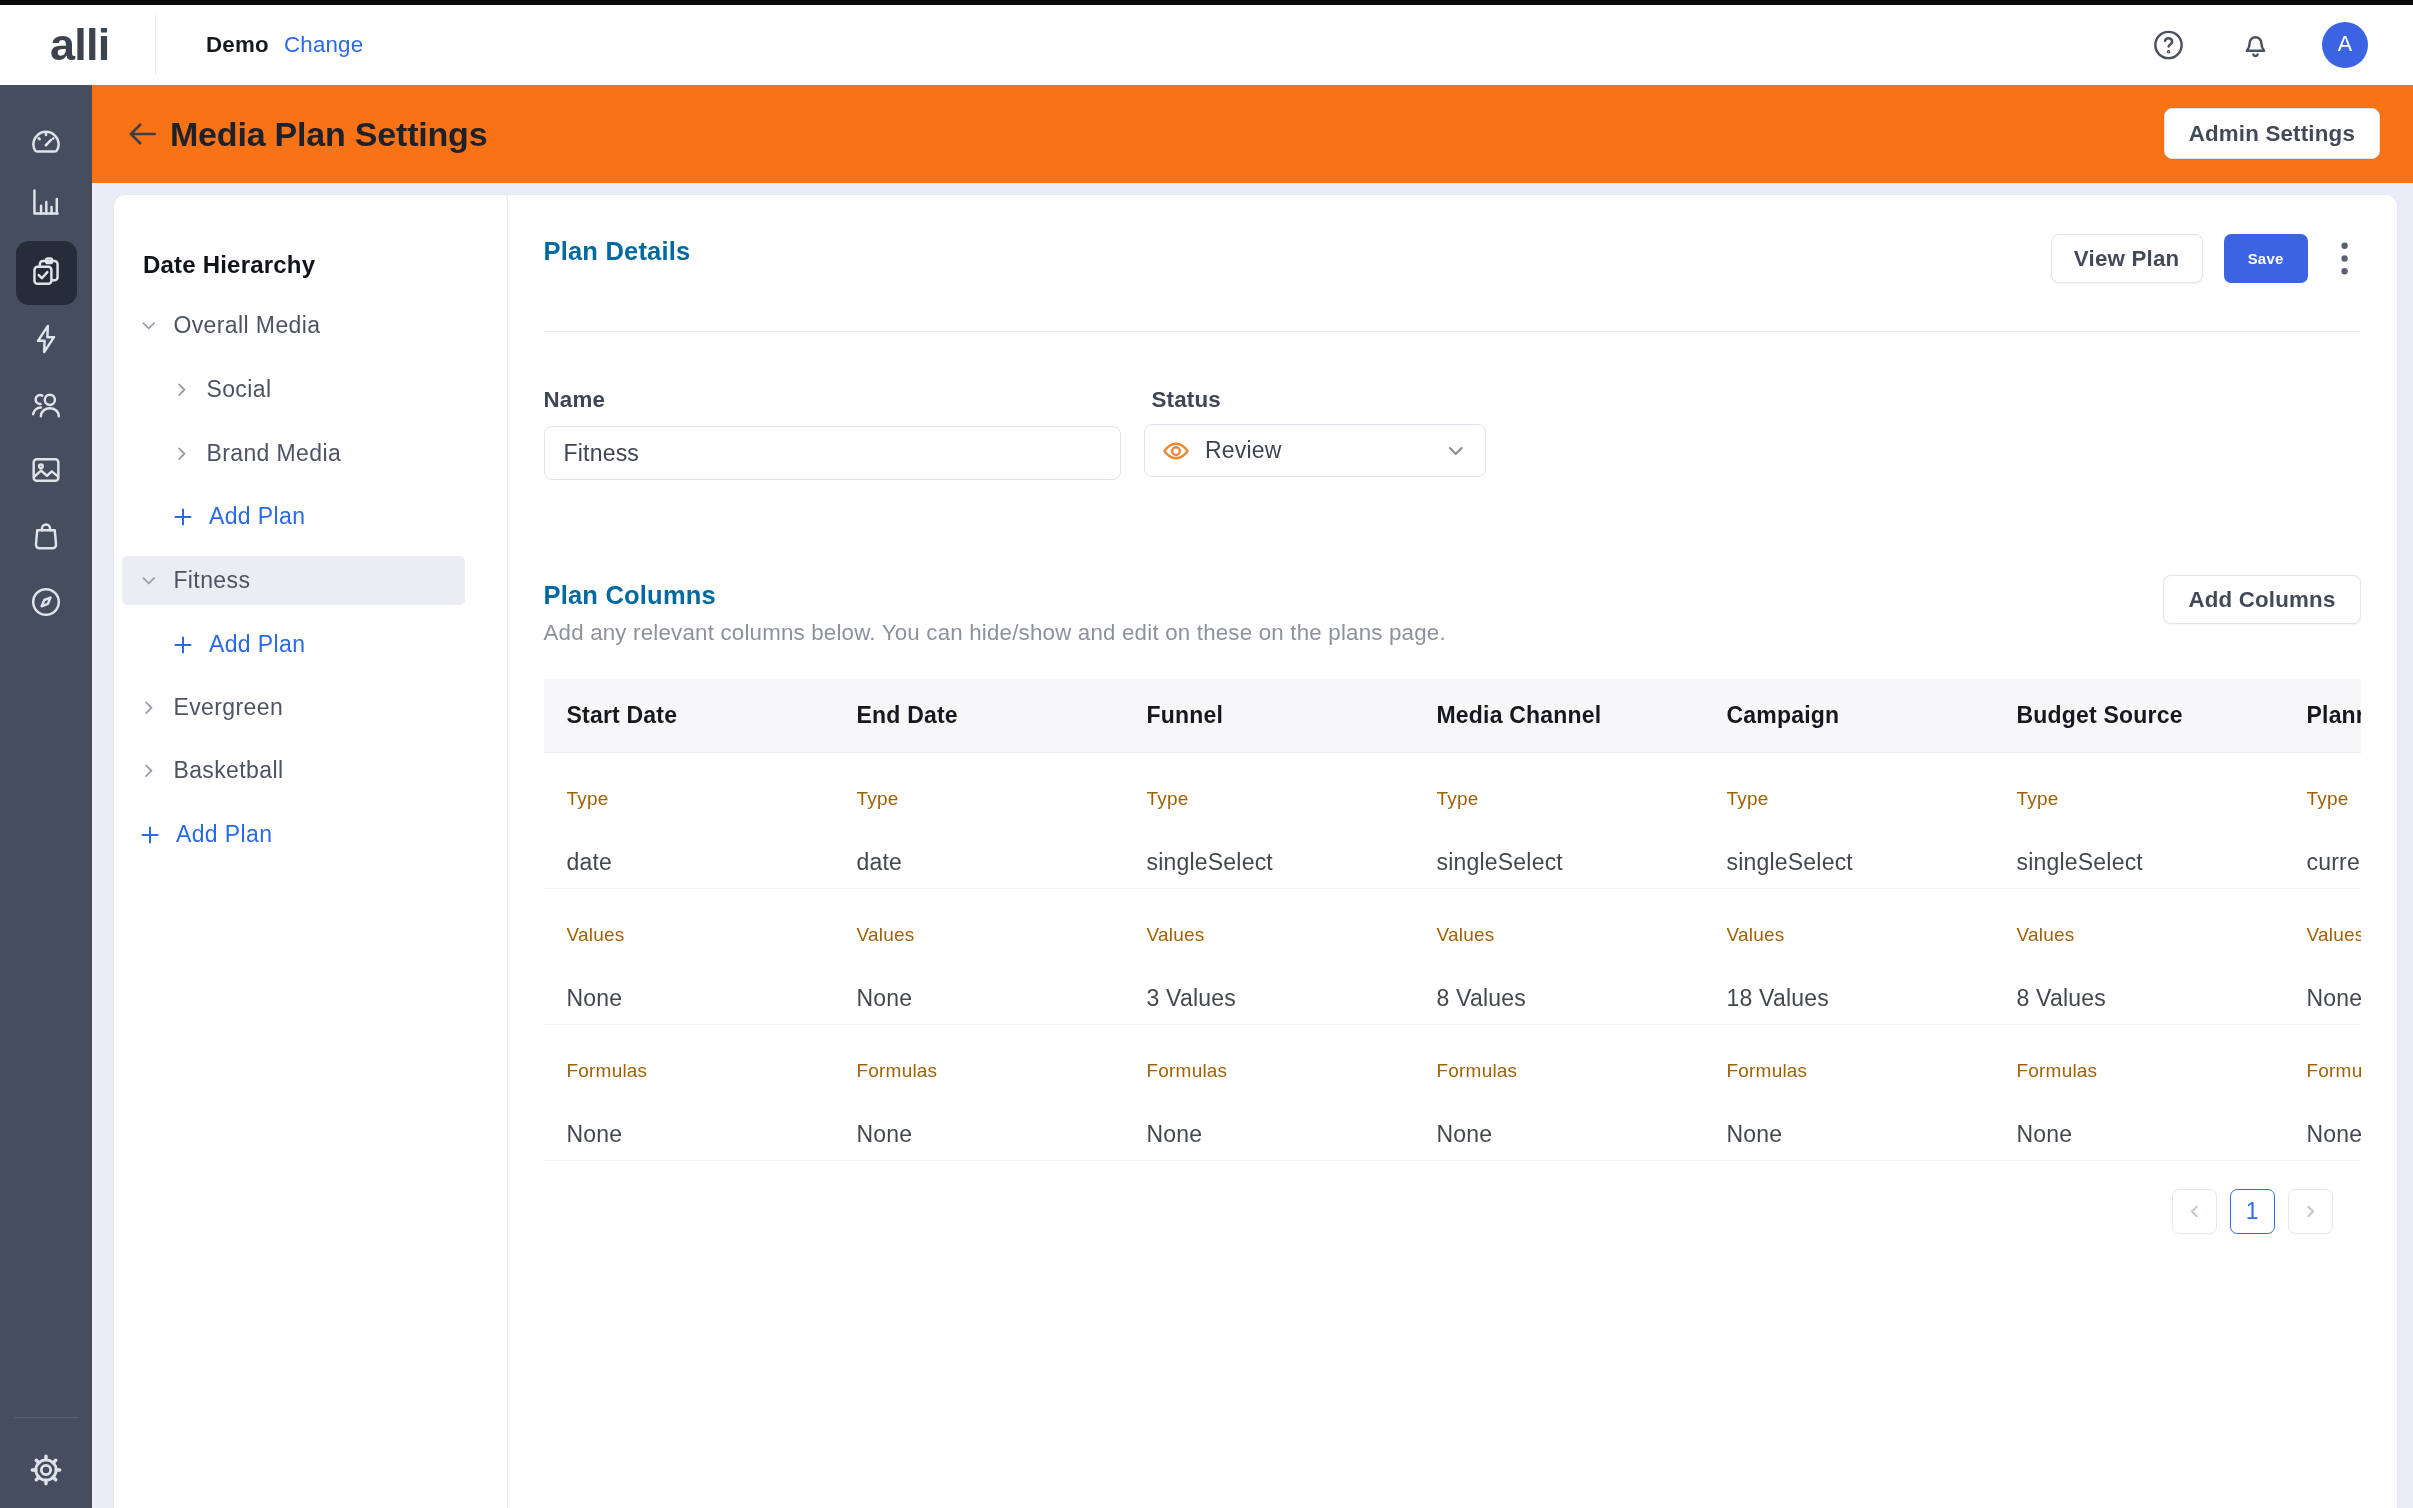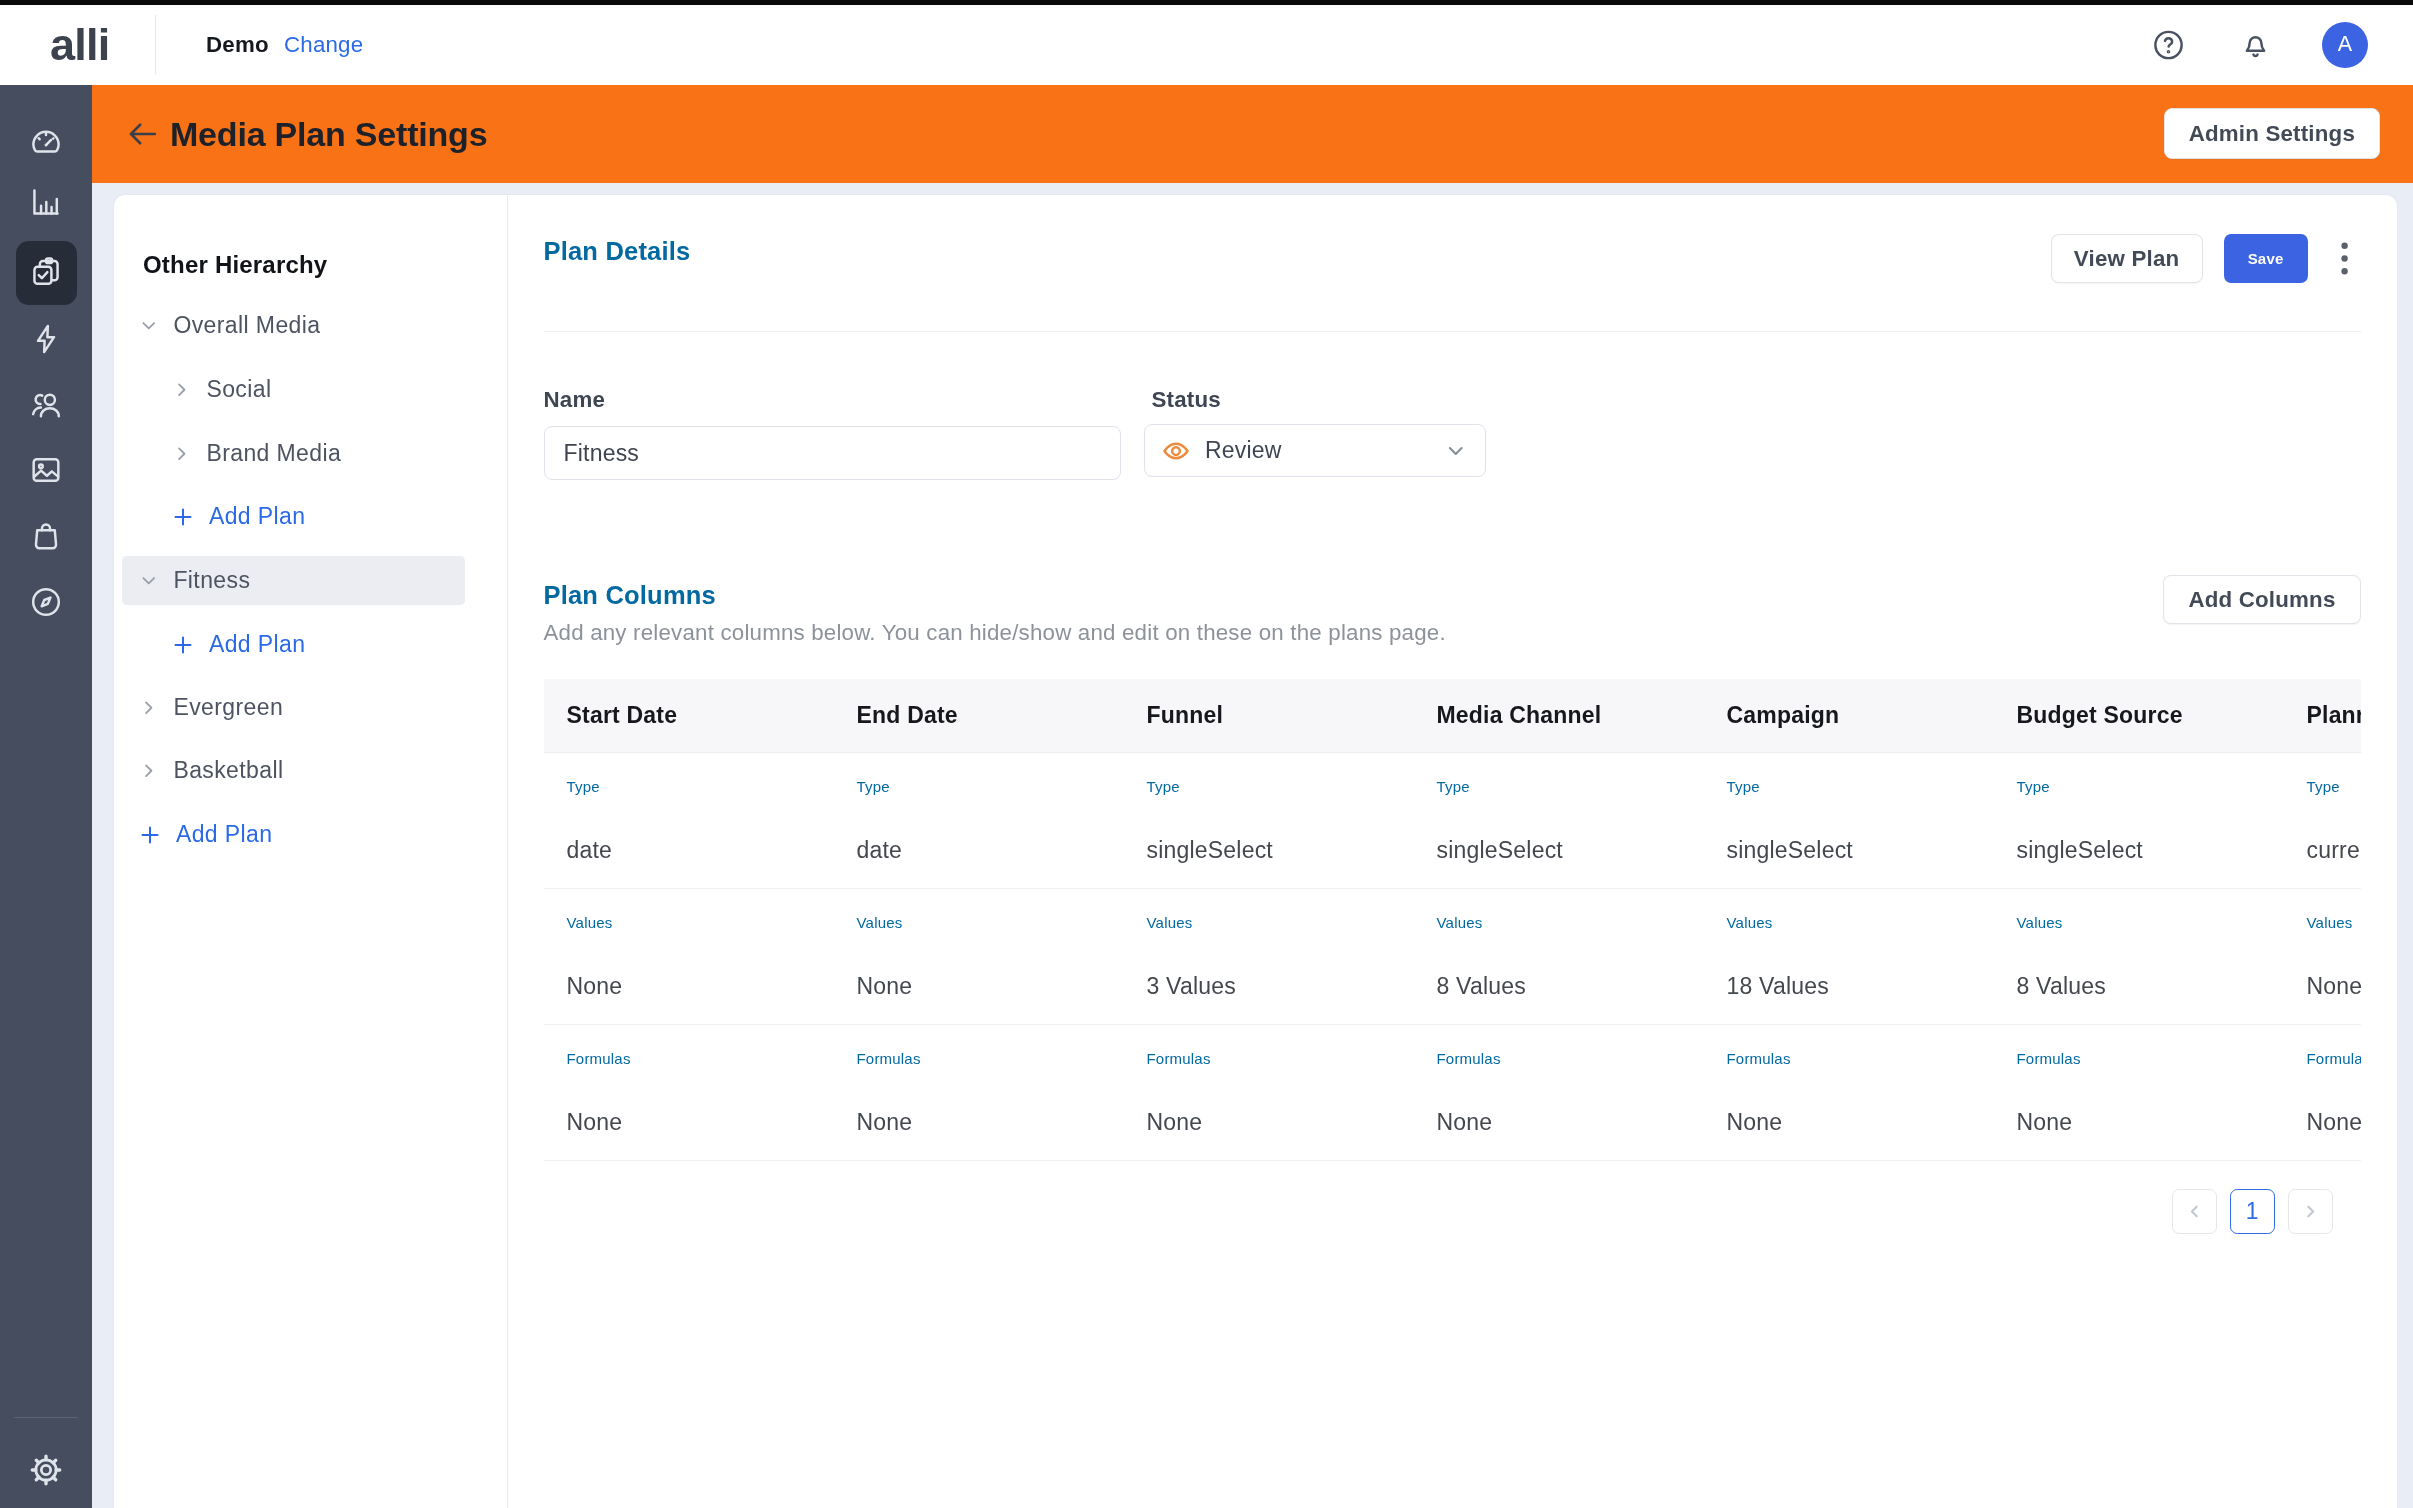--- a/index.html
+++ b/index.html
@@ -82,21 +82,21 @@
   .add-cols-btn { position:absolute; right:36px; top:380px; height:49px; padding:0 24px; }
 
   
   .table { position:absolute; left:36px; top:484px; width:1817px; }
   .trow { display:grid; grid-template-columns:repeat(6,290px) 1fr; }
   .thead { height:74px; background:#f7f7f9; border-bottom:0.8px solid #ececef; }
   .th { display:flex; align-items:center; padding-left:23px; font-size:23px; font-weight:700; color:#16181d;
     letter-spacing:0.2px; overflow:hidden; white-space:nowrap; }
   .tband { height:136px; border-bottom:0.8px solid #eef0f2; }
   .tcell { padding:22.3px 0 0 23px; overflow:hidden; white-space:nowrap; }
-  .tcell .lbl { font-size:15px; color:#0369a1; letter-spacing:0.2px; line-height:24px; }
+  .tcell .lbl { font-size:19px; color:#a16207; letter-spacing:0.2px; line-height:24px;margin-top:12px; }
   .tcell .val { margin-top:38px; font-size:23px; color:#43474e; letter-spacing:0.2px; line-height:26px; }
 
   
   .pagination { position:absolute; right:64px; top:994px; display:flex; gap:12.8px; }
   .page-btn { width:45px; height:45px; border:1.6px solid #e4e6ea; border-radius:7.2px; background:#fff;
     display:flex; align-items:center; justify-content:center; color:#c4c8cf; cursor:pointer; }
   .page-btn.active { border-color:#2f6be8; color:#2f6be8; font-size:23px; }
   .page-btn svg { width:21px; height:21px; }
 
   svg { stroke-linecap:round; stroke-linejoin:round; }
@@ -201,21 +201,21 @@
     </svg>
   </div>
   <div class="abs page-title">Media Plan Settings</div>
   <button class="btn admin-btn">Admin Settings</button>
 </div>
 
 <div class="abs content">
   <div class="card">
 
     <div class="hierarchy">
-      <div class="h-title">Other Hierarchy</div>
+      <div class="h-title">Date Hierarchy</div>
 
       <div class="tree-row lv0" style="top:106px">
         <svg class="tree-chev" viewBox="0 0 24 24" fill="none" stroke="currentColor" stroke-width="2">
             <path d="M6 9l6 6 6-6"></path>
           </svg>
         <span>Overall Media</span>
       </div>
       <div class="tree-row lv1" style="top:170px">
         <svg class="tree-chev" viewBox="0 0 24 24" fill="none" stroke="currentColor" stroke-width="2">
             <path d="M9 6l6 6-6 6"></path>

